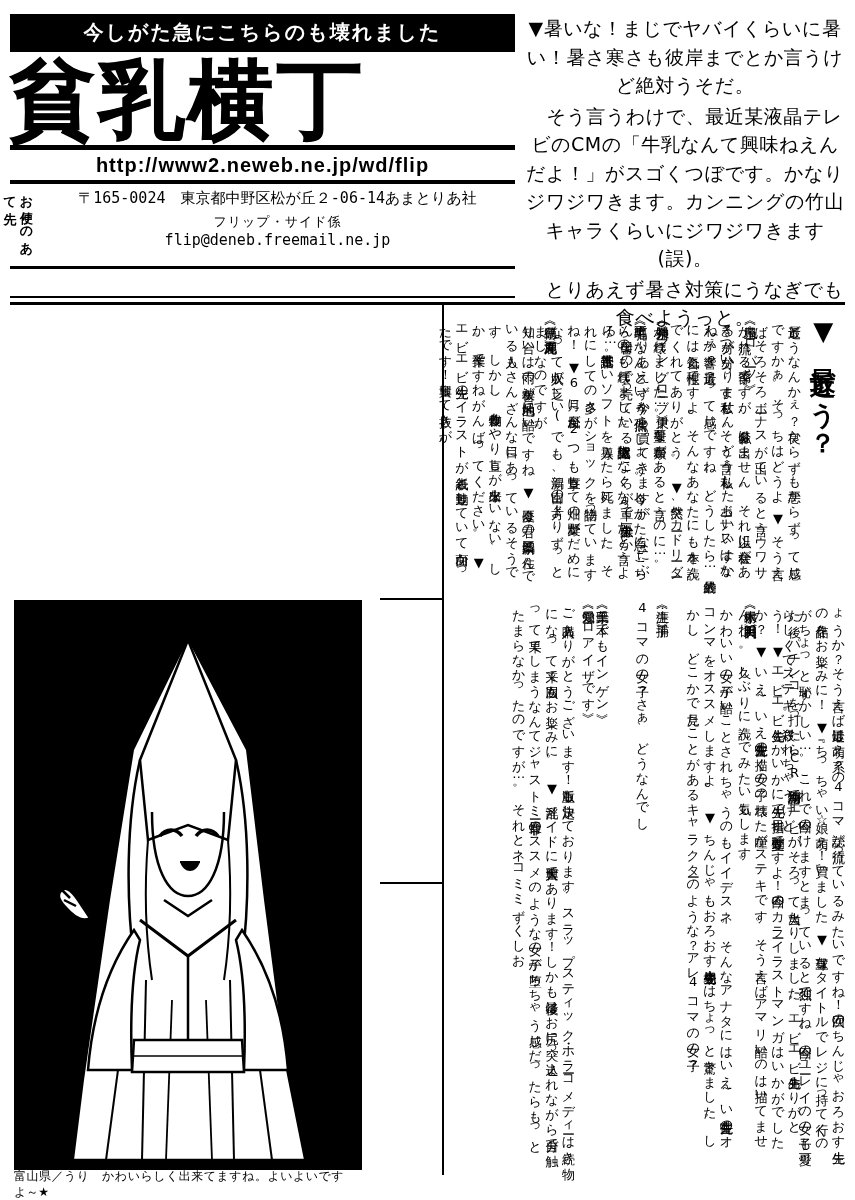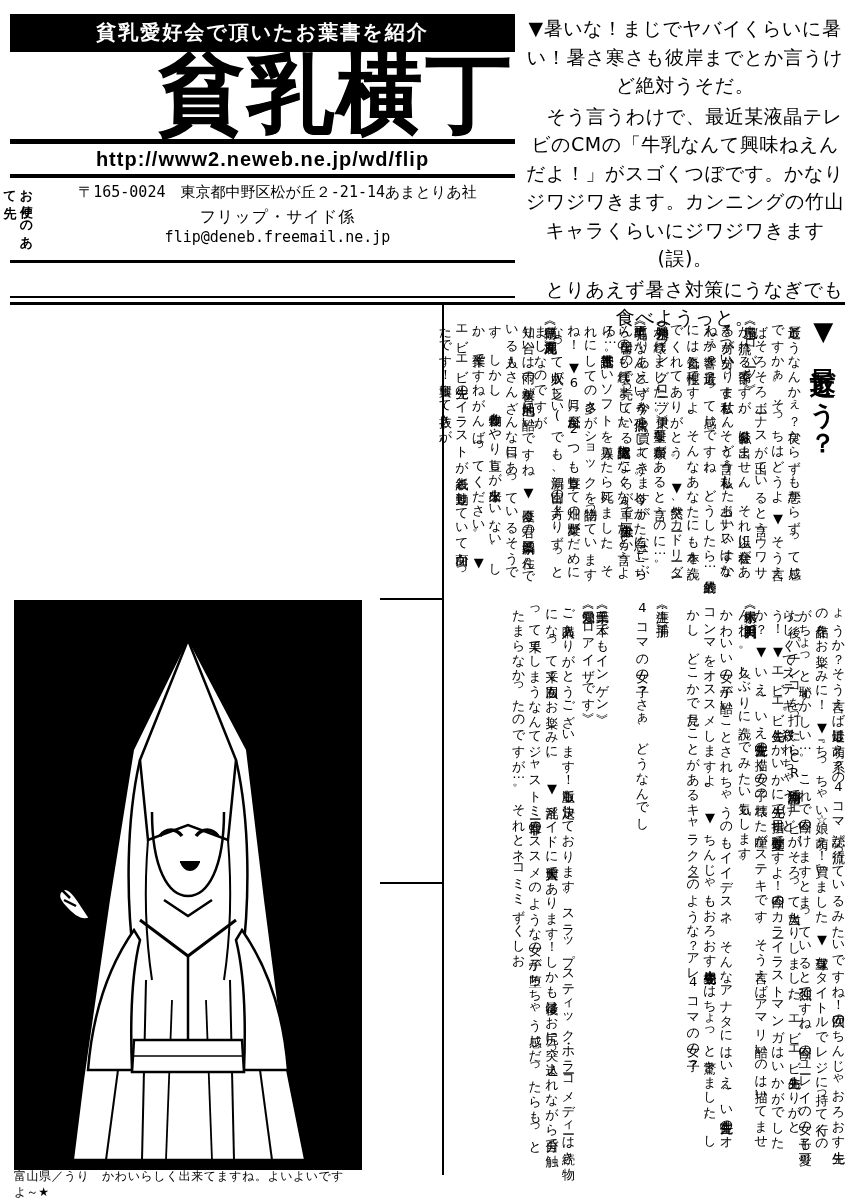--- a/index.html
+++ b/index.html
@@ -20,40 +20,40 @@
   }
 
   
   .hdr{position:absolute;left:10px;top:14px;width:505px;}
   .hdr-banner{
     background:#000;color:#fff;text-align:center;
     font-size:20px;font-weight:bold;padding:5px 0 6px;
     letter-spacing:2px;
   }
   .logo{
-    text-align:right;
+    margin-top:6px;text-align:left;
     font-size:85px;font-weight:bold;line-height:0.98;
     letter-spacing:4px;
     -webkit-text-stroke:1px #000;
   }
   .logo-rule{height:5px;background:#000;margin-top:4px;}
   .url{
     text-align:center;font-family:Liberation Sans, sans-serif;
     font-size:20px;font-weight:bold;letter-spacing:1px;margin-top:4px;
   }
   .url-rule{height:4px;background:#000;margin-top:3px;}
 
   .addr-wrap{position:relative;margin-top:5px;height:72px;}
   .addr-label{
     position:absolute;left:0;top:-2px;height:74px;width:24px;
     font-size:13px;font-weight:bold;
   }
   .addr-lines{margin-left:30px;text-align:center;}
   .addr1{font-family:"DejaVu Sans Mono", monospace;font-size:15px;letter-spacing:0px;}
-  .addr2{font-size:16px;margin-top:5px;letter-spacing:1px;}
+  .addr2{font-size:13px;margin-top:5px;letter-spacing:1px;}
   .addr3{font-family:"DejaVu Sans Mono", monospace;font-size:15px;}
 
   .hdr-bottom-rule{height:3px;background:#000;margin-top:5px;}
 
   
   .intro{
     position:absolute;left:525px;top:14px;width:320px;
     font-size:19px;line-height:1.5;letter-spacing:0.5px;
   }
   .intro p{margin:0 0 2px 0;text-align:center;}
@@ -80,30 +80,30 @@
   .caption2{position:absolute;left:14px;top:1184px;font-size:12px;}
 
   .hr-mid{position:absolute;background:#000;}
 </style>
 </head>
 <body>
 
 <div class="page">
 
   <div class="hdr">
-    <div class="hdr-banner">貧乳愛好会で頂いたお葉書を紹介</div>
+    <div class="hdr-banner">今しがた急にこちらのも壊れました</div>
     <div class="logo">貧乳横丁</div>
     <div class="logo-rule"></div>
     <div class="url">http://www2.neweb.ne.jp/wd/flip</div>
     <div class="url-rule"></div>
 
     <div class="addr-wrap">
       <div class="addr-label v">お便りのあて先</div>
       <div class="addr-lines">
-        <div class="addr1">〒165-0024　東京都中野区松が丘２-21-14あまとりあ社</div>
+        <div class="addr1">〒165-0024　東京都中野区松が丘２-06-14あまとりあ社</div>
         <div class="addr2">フリップ・サイド係</div>
         <div class="addr3">flip@deneb.freemail.ne.jp</div>
       </div>
     </div>
     <div class="hdr-bottom-rule"></div>
   </div>
 
   <div class="intro">
     <p>▼暑いな！まじでヤバイくらいに暑い！暑さ寒さも彼岸までとか言うけど絶対うそだ。</p>
     <p class="ind">そう言うわけで、最近某液晶テレビのCMの「牛乳なんて興味ねえんだよ！」がスゴくつぼです。かなりジワジワきます。カンニングの竹山キャラくらいにジワジワきます(誤)。</p>

